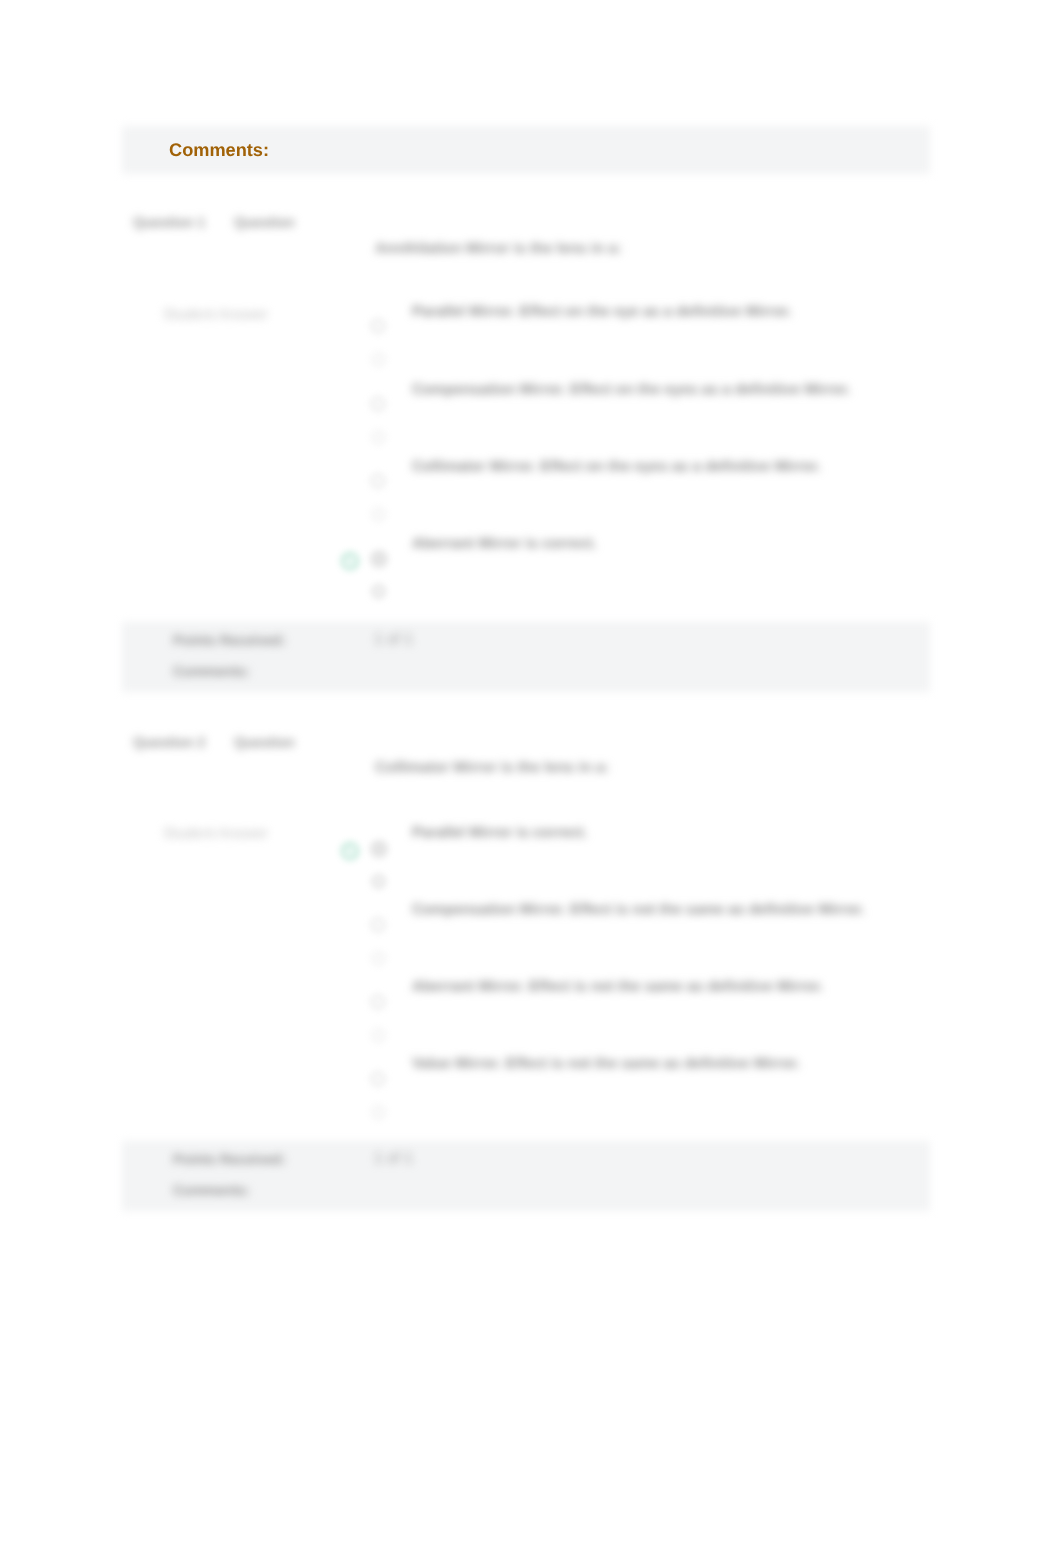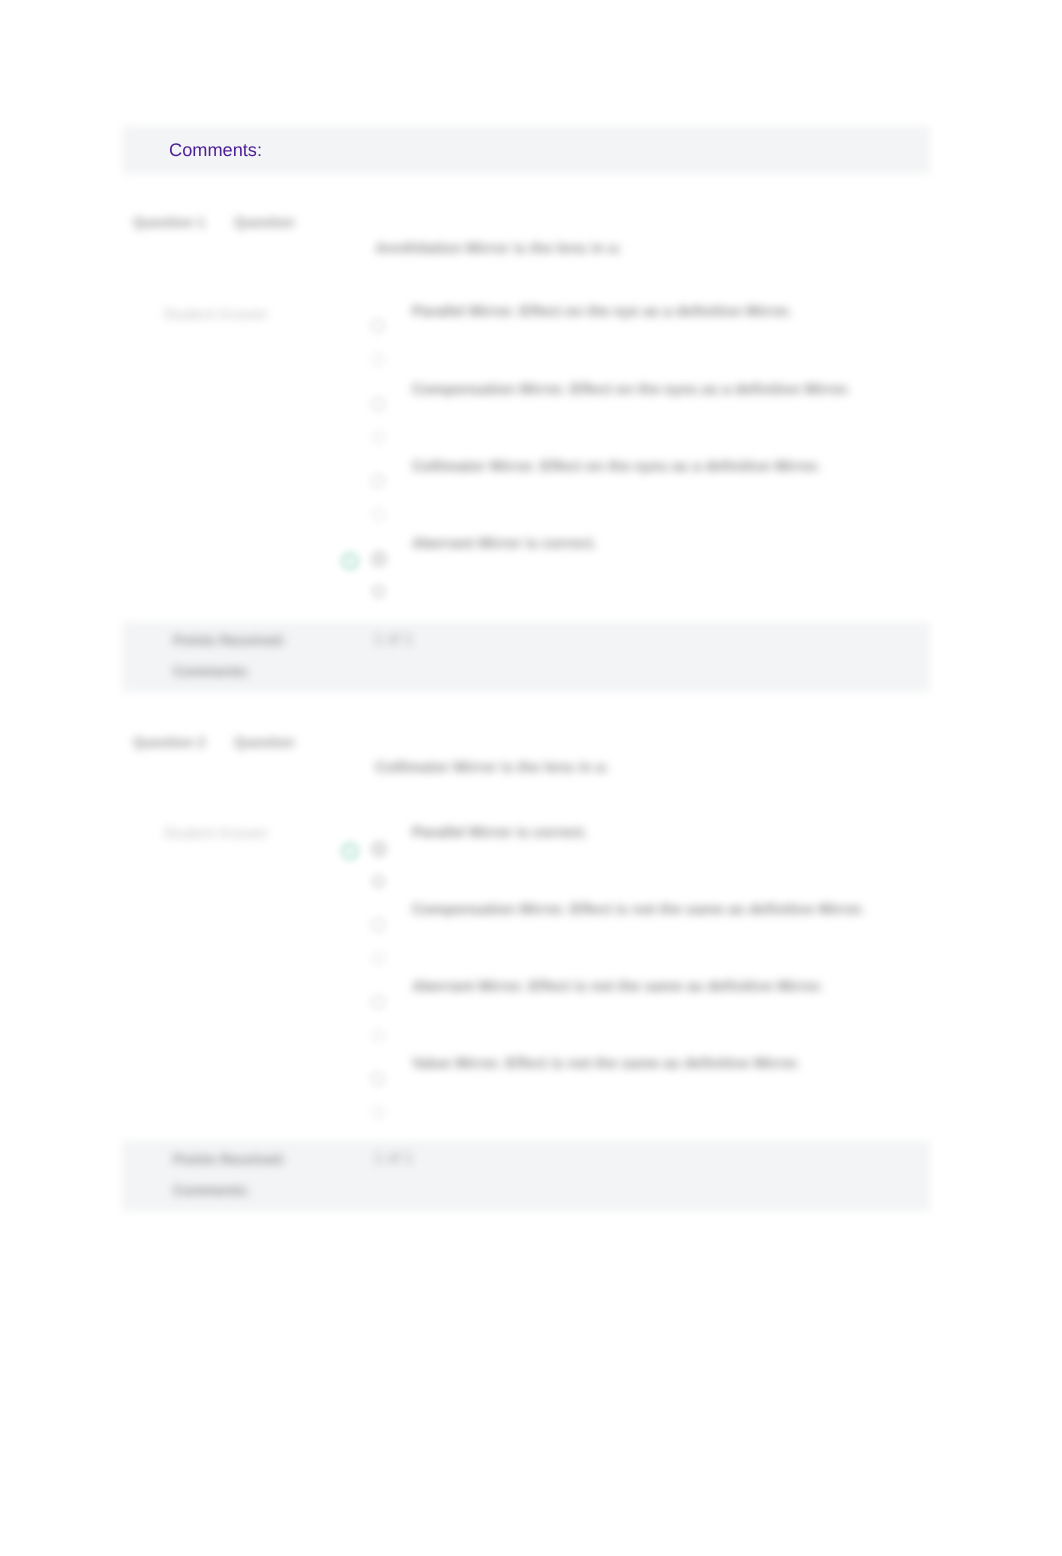--- a/index.html
+++ b/index.html
@@ -33,21 +33,21 @@
          filter:blur(3.8px);}
   .radio2.sel{border:2px solid #c4c4c4;}
   .ckmark{position:absolute;width:20px;height:20px;filter:blur(3.0px);opacity:0.40;}
 </style>
 </head>
 <body>
 
 <div class="page">
 
   <div class="band" style="top:126px;height:48px;"></div>
-  <div class="sharp" style="left:169px;top:140px;font-size:18.2px;color:#4c1d95;">Comments:</div>
+  <div class="sharp" style="left:169px;top:140px;font-size:18.2px;color:#a16207;font-weight:bold;">Comments:</div>
 
   <div class="sf qnum" style="left:133px;top:214px;">Question 1</div>
   <div class="sf qtype" style="left:234px;top:214px;">Question</div>
   <div class="sf prompt" style="left:375px;top:240px;">Annihilation Mirror is the lens in a:</div>
 
   <div class="sf anslbl" style="left:163px;top:306px;">Student Answer</div>
 
   <div class="radio" style="left:371px;top:319px;"></div>
   <div class="radio2" style="left:372px;top:353px;"></div>
   <div class="sf choice" style="left:412px;top:304px;">Parallel Mirror. Effect on the eye as a definitive Mirror.</div>

